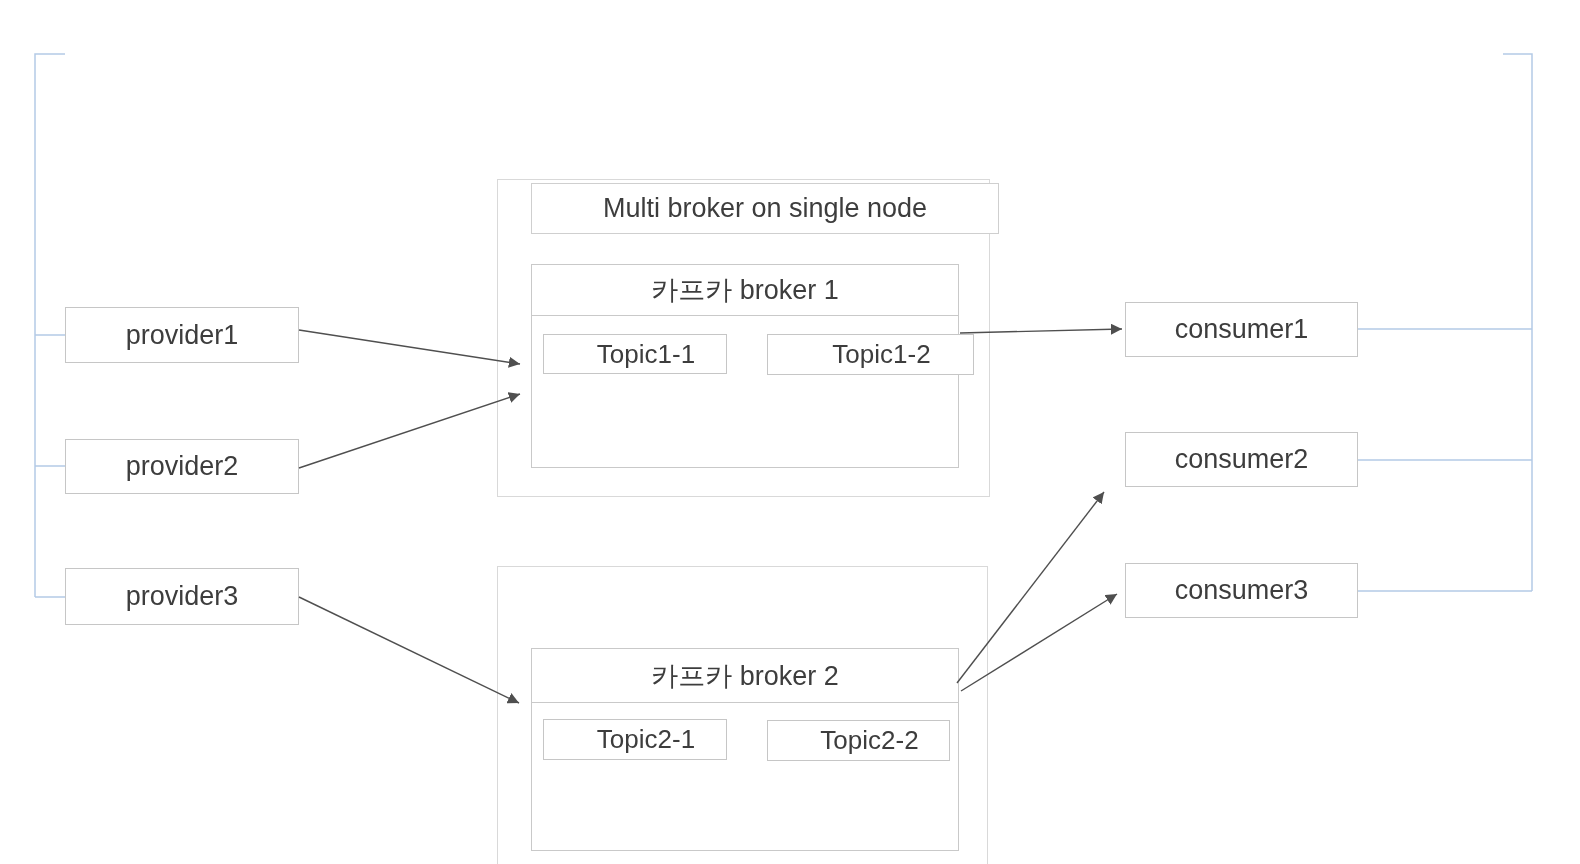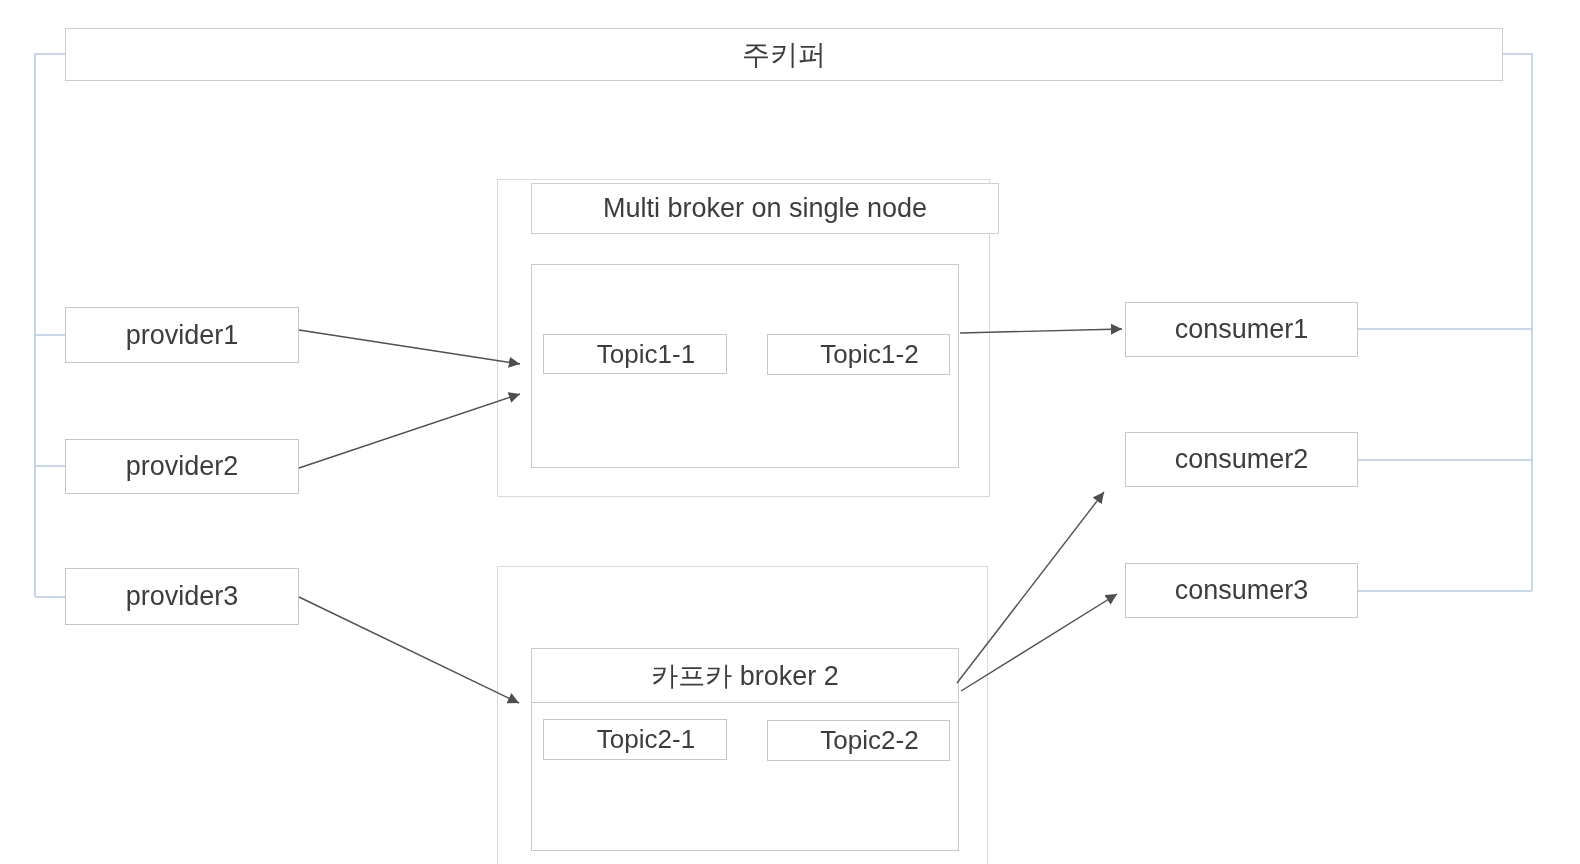--- a/index.html
+++ b/index.html
@@ -76,21 +76,21 @@
   .topic {
     position: absolute;
     border: 1px solid #c6c6c6;
     background: #ffffff;
     display: flex; align-items: center; justify-content: center;
     font-size: 26px;
     box-sizing: border-box;
     padding-left: 22px;
   }
   .t11 { left: 11px; top: 69px;  width: 184px; height: 40px; }
-  .t12 { left: 235px; top: 69px; width: 183px; height: 41px; }
+  .t12 { left: 235px; top: 69px; width: 207px; height: 41px; }
   .t21 { left: 11px; top: 70px;  width: 184px; height: 41px; }
   .t22 { left: 235px; top: 71px; width: 183px; height: 41px; }
   .blue-link { stroke: #b4cae6; stroke-width: 1.5; fill: none; }
   .arrow-line { stroke: #4f4f4f; stroke-width: 1.4; fill: none; }
 </style>
 </head>
 <body>
 
 <div class="canvas">
 
@@ -105,39 +105,39 @@
     <path class="blue-link" d="M1503 54 L1532 54 L1532 591 M1358 329 L1532 329 M1358 460 L1532 460 M1358 591 L1532 591"></path>
 
     <path class="arrow-line" marker-end="url(#arrowhead)" d="M299 330 L520 364"></path>
     <path class="arrow-line" marker-end="url(#arrowhead)" d="M299 468 L520 394"></path>
     <path class="arrow-line" marker-end="url(#arrowhead)" d="M299 597 L519 703"></path>
     <path class="arrow-line" marker-end="url(#arrowhead)" d="M960 333 L1122 329"></path>
     <path class="arrow-line" marker-end="url(#arrowhead)" d="M957 683 L1104 492"></path>
     <path class="arrow-line" marker-end="url(#arrowhead)" d="M961 691 L1117 594"></path>
   </svg>
 
-  <div class="node zookeeper">
-    <span>주키퍼</span>
-  </div>
 
   <div class="node provider1">
     <span>provider1</span>
   </div>
   <div class="node provider2">
     <span>provider2</span>
   </div>
   <div class="node provider3">
     <span>provider3</span>
   </div>
 
   <div class="container container1">
     <div class="cluster-title">
       <span>Multi broker on single node</span>
     </div>
     <div class="broker broker1">
+      <div class="broker-header">
+        <span>카프카 broker 1</span>
+      </div>
       <div class="topic t11">
         <span>Topic1-1</span>
       </div>
       <div class="topic t12">
         <span>Topic1-2</span>
       </div>
     </div>
   </div>
 
   <div class="container container2">

